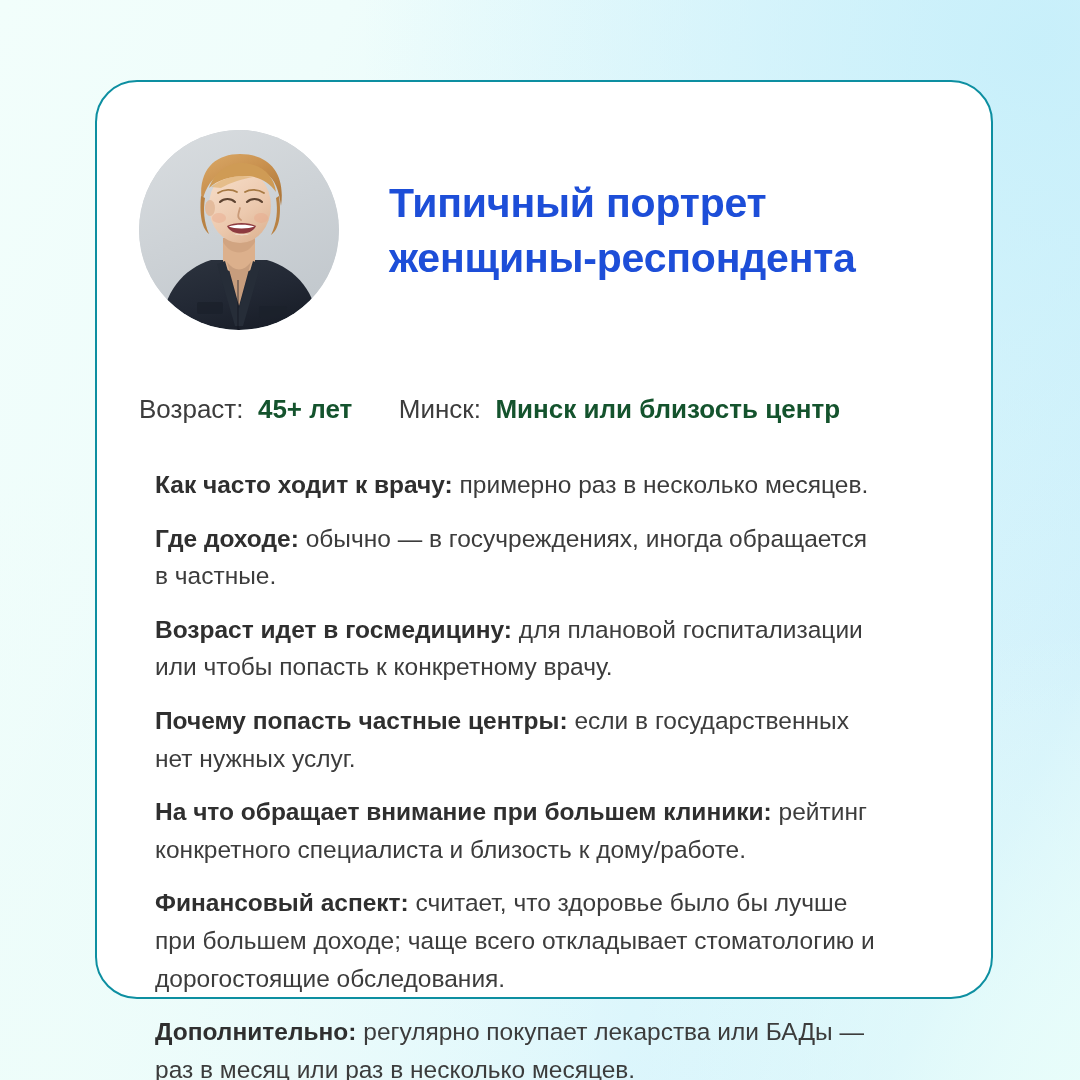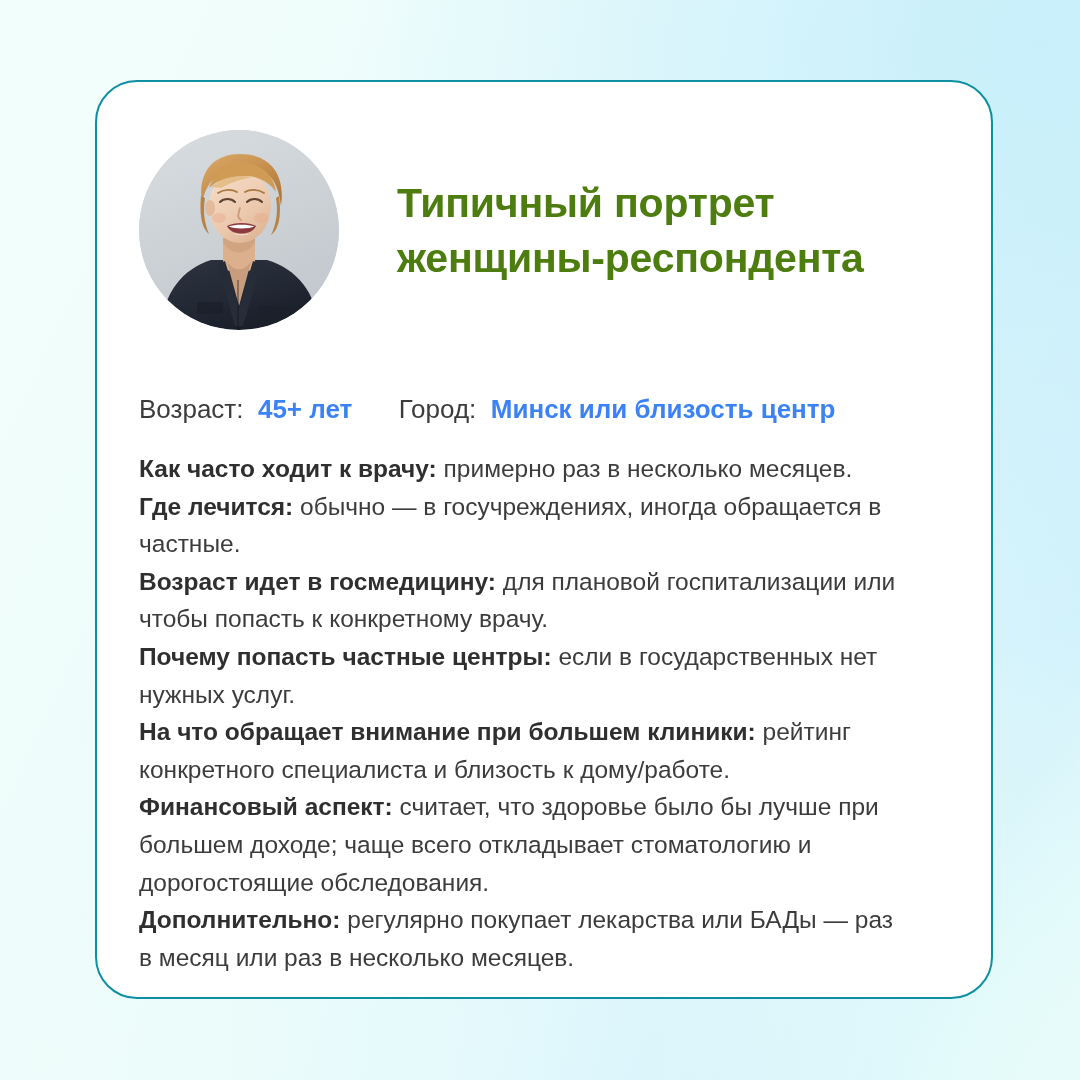--- a/index.html
+++ b/index.html
@@ -69,57 +69,57 @@
     width: 200px;
     height: 200px;
     border-radius: 50%;
     overflow: hidden;
     background: #cdd2d6;
   }
   .avatar svg { display: block; width: 200px; height: 200px; }
 
   .title {
     position: absolute;
-    left: 300px;
+    left: 292px;
     top: 94px;
     width: 580px;
-    color: #4d7c0f;
+    color: #1d4ed8;
     font-size: 41px;
     font-weight: bold;
     line-height: 55px;
     letter-spacing: -0.2px;
   }
   .title .t-line { display: block; white-space: nowrap; }
 
   
   .meta {
     position: absolute;
     left: 42px;
     top: 310px;
     width: 820px;
     font-size: 26px;
     line-height: 34px;
     color: #3c3c3c;
     white-space: nowrap;
   }
   .meta .m-label { font-weight: normal; color: #3c3c3c; text-align: center; }
-  .meta .m-value { font-weight: bold; color: #3b82f6; }
+  .meta .m-value { font-weight: bold; color: #14532d; }
   .meta .m-gap { display: inline-block; width: 32px; }
 
   
   .body-text {
     position: absolute;
     left: 42px;
     top: 368px;
     width: 760px;
     font-size: 24.5px;
     line-height: 37.6px;
     color: #3c3c3c;
   }
-  .body-text p { margin: 0; text-indent: 0; }
+  .body-text p { margin: 16px; text-indent: 0; }
   .body-text b { font-weight: bold; color: #2f2f2f; }
 </style>
 </head>
 <body>
 
 <div class="bg"></div>
 <div class="bg-glow"></div>
 
 <div class="card">
   <div class="card-inner">
@@ -202,27 +202,27 @@
       <h1 class="title">
         <span class="t-line">Типичный портрет</span>
         <span class="t-line">женщины-респондента</span>
       </h1>
     </div>
 
     <div class="meta">
       <span class="m-label">Возраст:</span>
       <span>&nbsp;</span><span class="m-value">45+ лет</span>
       <span class="m-gap"></span>
-      <span class="m-label">Город:</span>
+      <span class="m-label">Минск:</span>
       <span>&nbsp;</span><span class="m-value">Минск или близость центр</span>
     </div>
 
     <div class="body-text" id="fact-list">
         <p><b>Как часто ходит к врачу:</b> <span>примерно раз в несколько месяцев.</span></p>
-        <p><b>Где лечится:</b> <span>обычно — в госучреждениях, иногда обращается в частные.</span></p>
+        <p><b>Где доходе:</b> <span>обычно — в госучреждениях, иногда обращается в частные.</span></p>
         <p><b>Возраст идет в госмедицину:</b> <span>для плановой госпитализации или чтобы попасть к конкретному врачу.</span></p>
         <p><b>Почему попасть частные центры:</b> <span>если в государственных нет нужных услуг.</span></p>
         <p><b>На что обращает внимание при большем клиники:</b> <span>рейтинг конкретного специалиста и близость к дому/работе.</span></p>
         <p><b>Финансовый аспект:</b> <span>считает, что здоровье было бы лучше при большем доходе; чаще всего откладывает стоматологию и дорогостоящие обследования.</span></p>
         <p><b>Дополнительно:</b> <span>регулярно покупает лекарства или БАДы — раз в месяц или раз в несколько месяцев.</span></p>
       </div>
 
   </div>
 </div>
 

